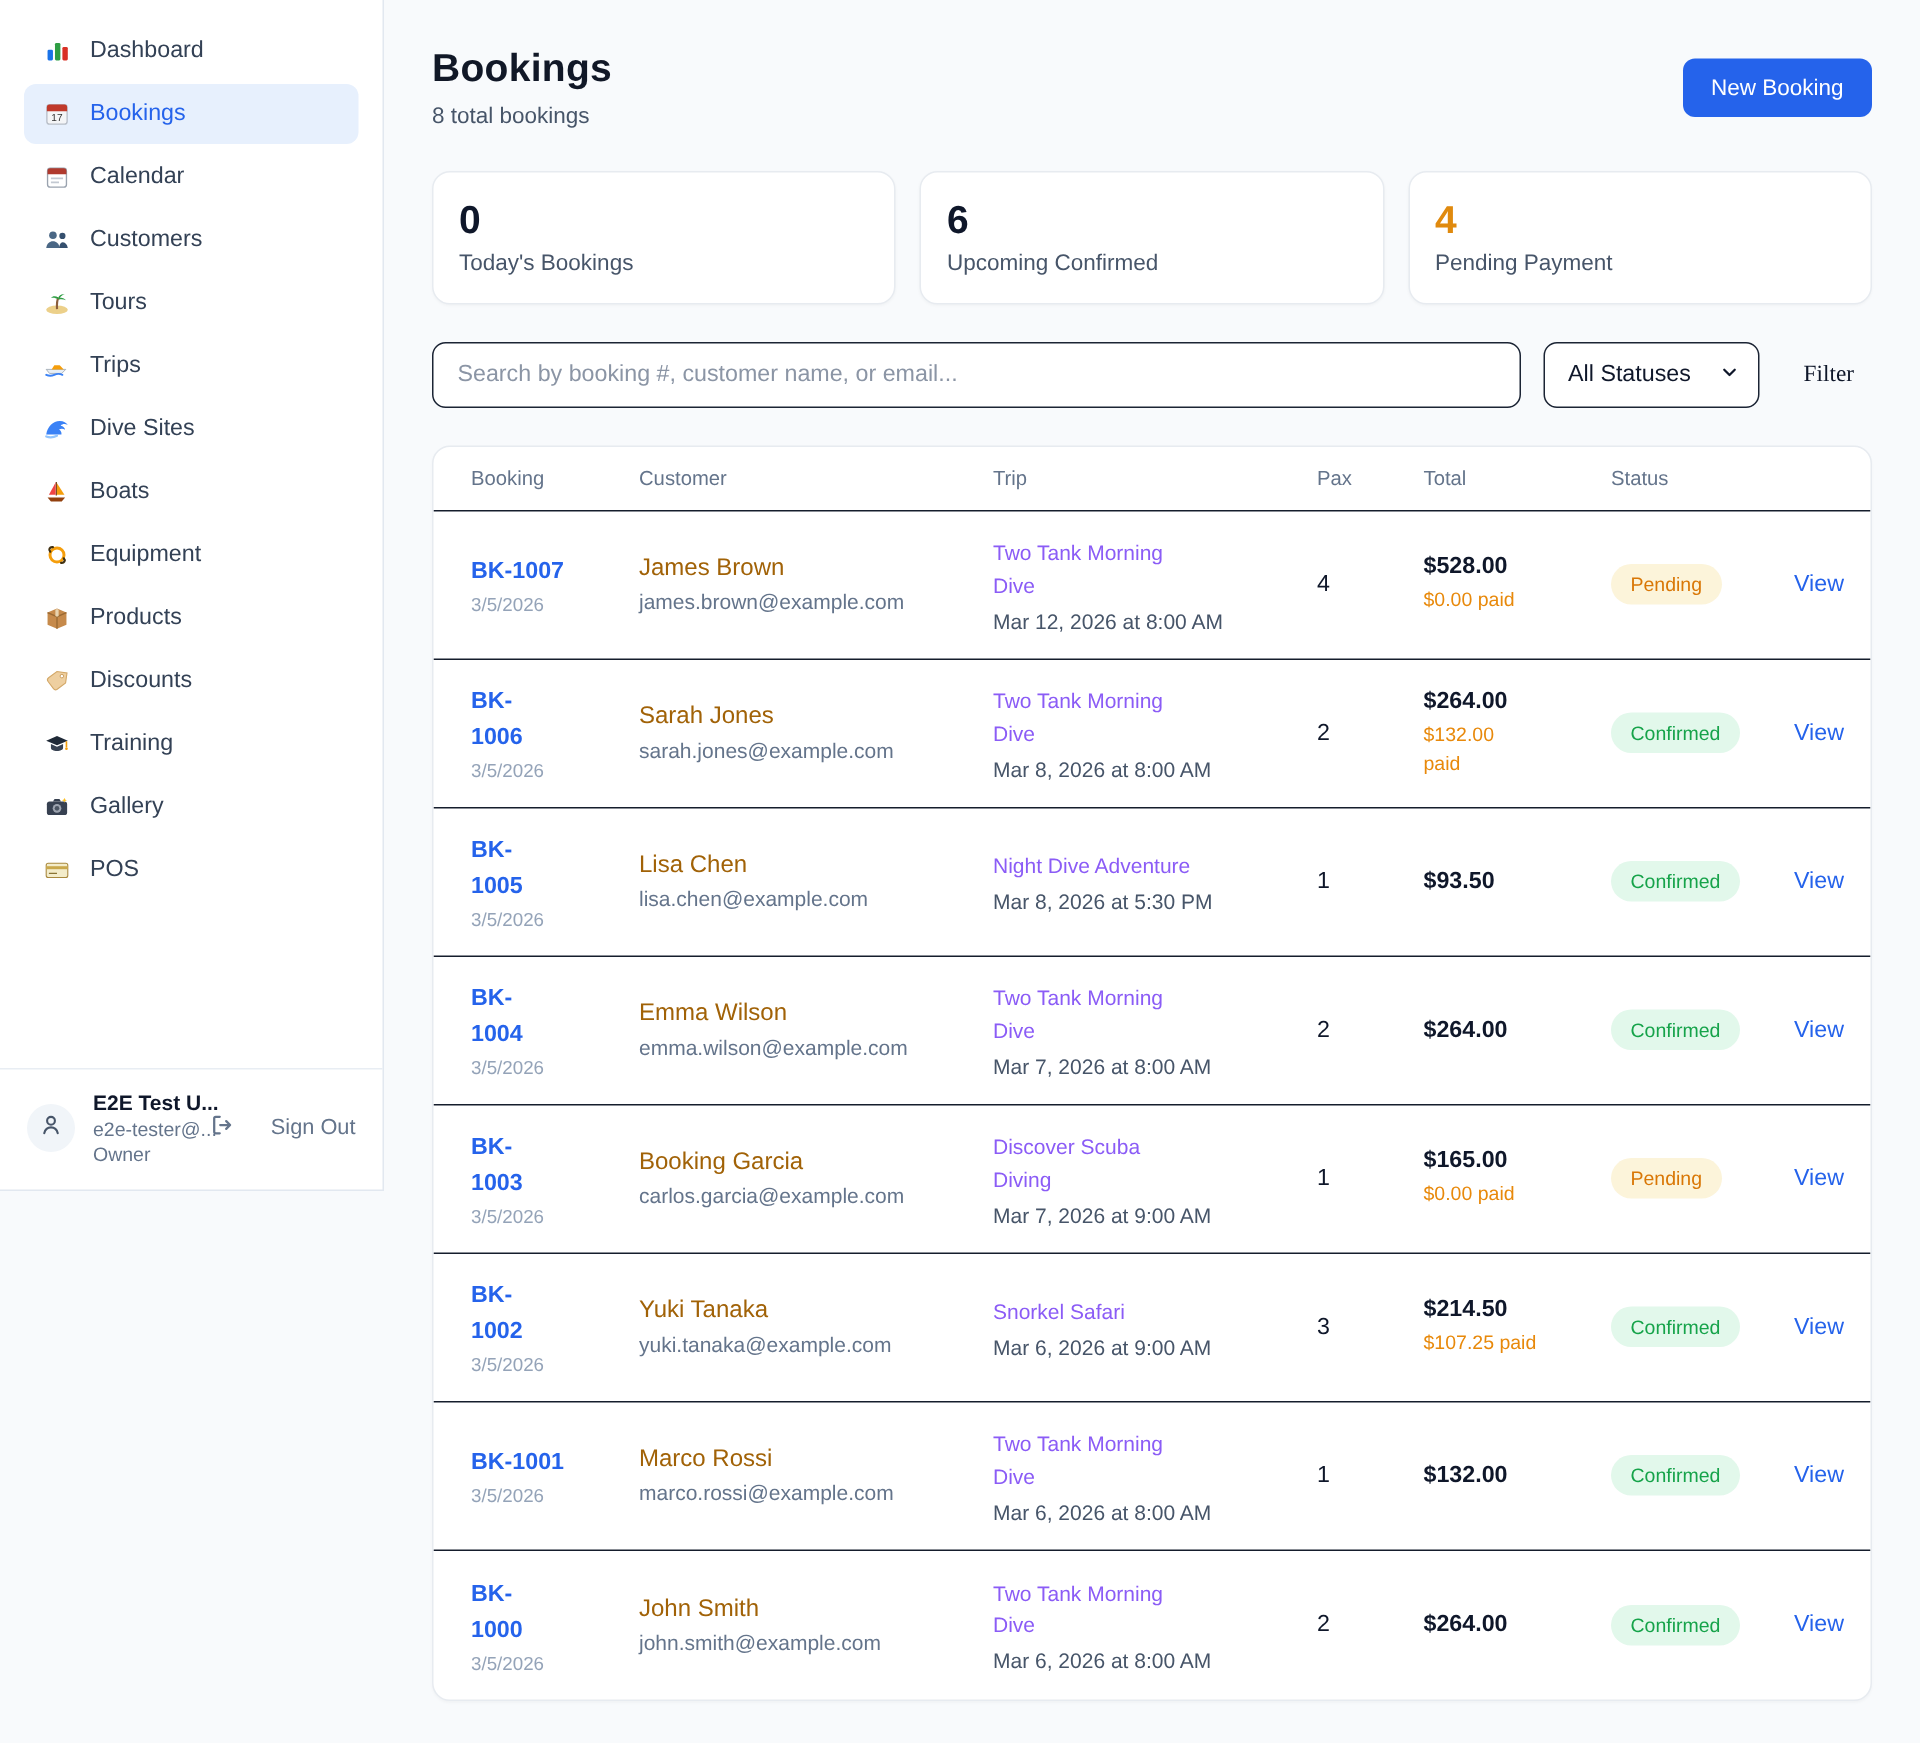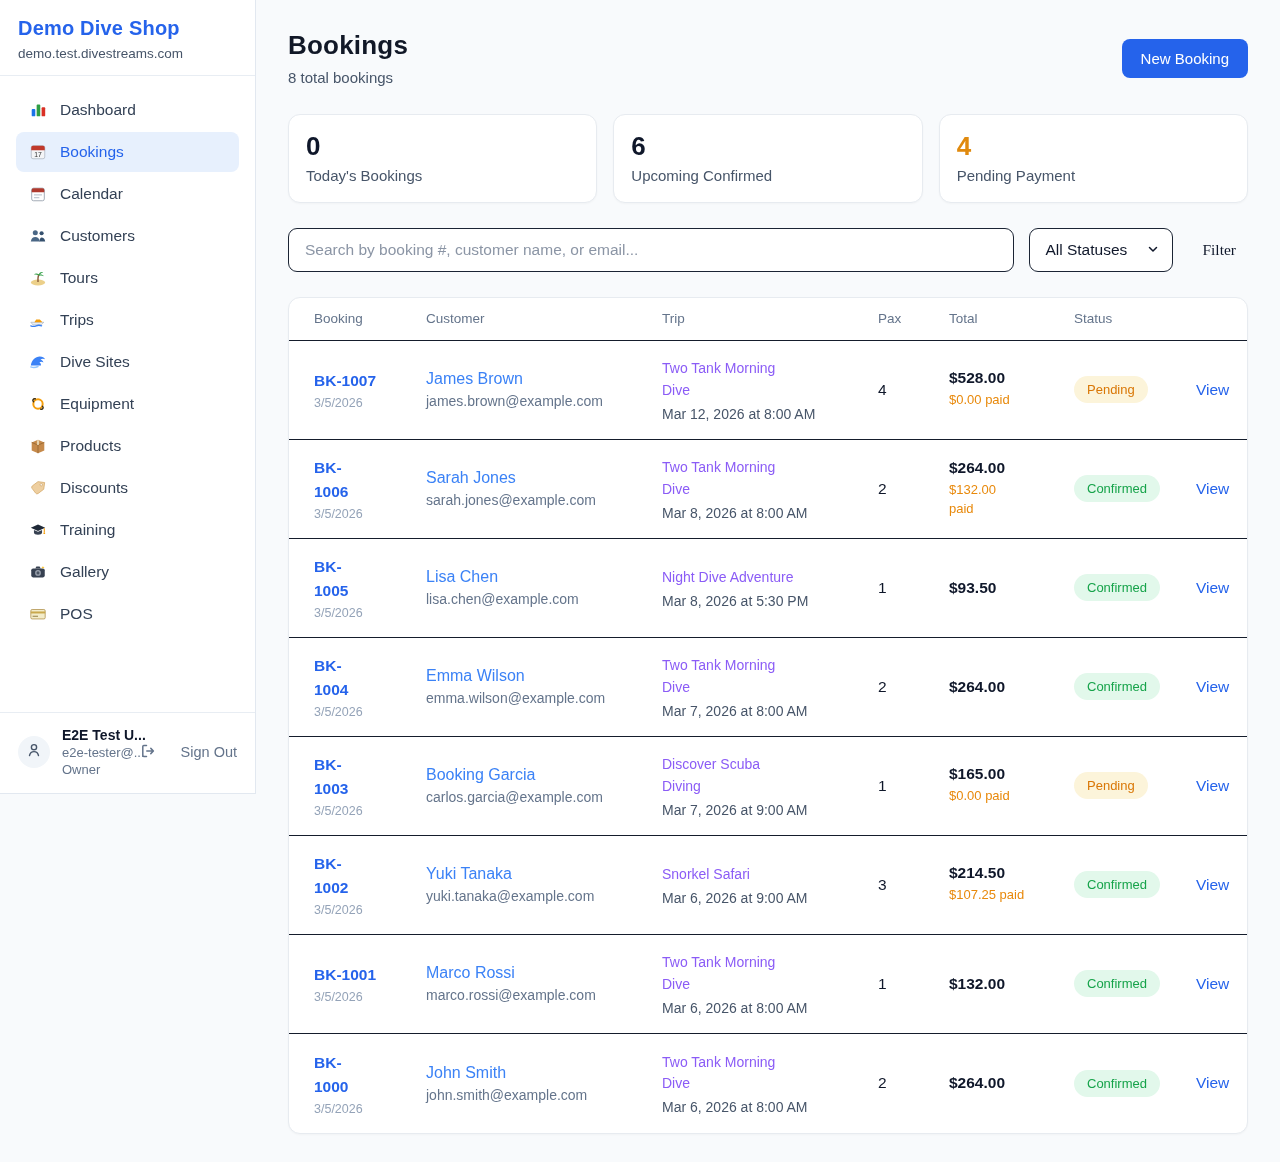--- a/index.html
+++ b/index.html
@@ -81,42 +81,38 @@
     background:#ffffff; border:1px solid #e7ebf0; border-radius:12px; overflow:hidden;
     box-shadow:0 1px 2px rgba(15,23,42,.03);
   }
   .tgrid { display:grid; grid-template-columns:112px 236px 216px 71px 125px 122px 1fr; padding-left:25px; padding-right:14px; }
   .thead { height:43px; align-items:center; border-bottom:1px solid #151d2c; }
   .th { font-size:13.5px; color:#64748b; font-weight:500; }
   .trow { min-height:99px; align-items:center; padding-top:14px; padding-bottom:14px; border-bottom:1px solid #151d2c; }
   .trow:last-child { border-bottom:none; }
   .bk-link { color:#2563eb; font-size:15.5px; font-weight:bold; text-decoration:none; white-space:pre-line; line-height:1.55; display:inline-block; }
   .bk-date { margin-top:3px; font-size:12.5px; color:#94a3b8; }
-  .cust-name { font-size:16px; color:#3b82f6; }
+  .cust-name { font-size:16px; color:#a16207; }
   .cust-email { margin-top:5px; font-size:14px; color:#64748b; }
   .trip-name { font-size:14px; font-weight:500; color:#8b5cf6; white-space:pre-line; line-height:1.55; }
   .trip-date { margin-top:4px; font-size:14px; color:#475569; }
   .pax { font-size:15.5px; color:#0f172a; }
   .total-amt { font-size:15.5px; font-weight:bold; color:#0f172a; }
   .total-paid { margin-top:4px; font-size:13px; color:#e8890b; white-space:pre-line; line-height:1.45; }
   .badge {
     display:inline-block; padding:6px 13px; border-radius:999px; font-size:13px;
   }
   .badge.pending { background:#fcf4da; color:#d97706; }
   .badge.confirmed { background:#e2f8eb; color:#16a34a; }
   .view-link { color:#2563eb; font-size:15.5px; font-weight:500; text-decoration:none; }
 </style>
 </head>
 <body>
 
 <aside class="sidebar">
-  <div class="brand">
-    <div class="brand-name">Demo Dive Shop</div>
-    <div class="brand-domain">demo.test.divestreams.com</div>
-  </div>
   <nav class="nav" id="nav">
       <div class="nav-item">
         <span class="nav-icon">
           <svg width="18" height="18" viewBox="0 0 20 20">
             <rect x="3" y="9" width="4" height="8" rx="1" fill="#1a73e8"></rect>
             <rect x="8.5" y="4" width="4" height="13" rx="1" fill="#2e9e44"></rect>
             <rect x="14" y="7" width="4" height="10" rx="1" fill="#d93025"></rect>
           </svg>
         </span>
         <span>Dashboard</span>
@@ -173,20 +169,31 @@
         <span>Trips</span>
       </div>
       <div class="nav-item">
         <span class="nav-icon">
           <svg width="18" height="18" viewBox="0 0 20 20">
             <path d="M2 14c1-6 5-10 10-10 3 0 5 1.5 6 3-2-1-4-.8-5.3.5 2 .3 3 1.5 3.3 3-1.5-1-3-1-4.5-.2 1.5 1 2 2.3 1.8 3.7z" fill="#3b82f6"></path>
             <path d="M2 15.5c2.5 1 5 1 8-.5" fill="none" stroke="#93c5fd" stroke-width="1.6" stroke-linecap="round"></path>
           </svg>
         </span>
         <span>Dive Sites</span>
+      </div>
+      <div class="nav-item">
+        <span class="nav-icon">
+          <svg width="18" height="18" viewBox="0 0 20 20">
+            <path d="M9.5 2.5v10" stroke="#7c4a21" stroke-width="1"></path>
+            <path d="M9 3L4 12h5z" fill="#ef4444"></path>
+            <path d="M10 3.5l5.5 8.5H10z" fill="#f59e0b"></path>
+            <path d="M3 14h13l-2.5 3h-8z" fill="#92400e"></path>
+          </svg>
+        </span>
+        <span>Boats</span>
       </div>
       <div class="nav-item">
         <span class="nav-icon">
           <svg width="18" height="18" viewBox="0 0 20 20">
             <circle cx="10" cy="10" r="5.2" fill="none" stroke="#f59e0b" stroke-width="2.2"></circle>
             <path d="M5 7.5C3.5 6 4.5 3.8 7 4.2M15 12.5c1.5 1.5.5 3.7-2 3.3" fill="none" stroke="#403010" stroke-width="1.6" stroke-linecap="round"></path>
           </svg>
         </span>
         <span>Equipment</span>
       </div>

